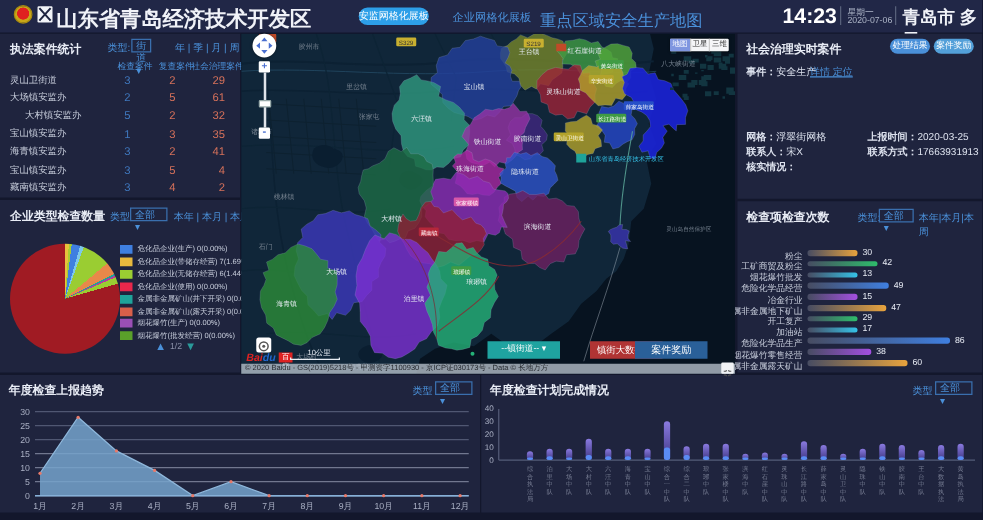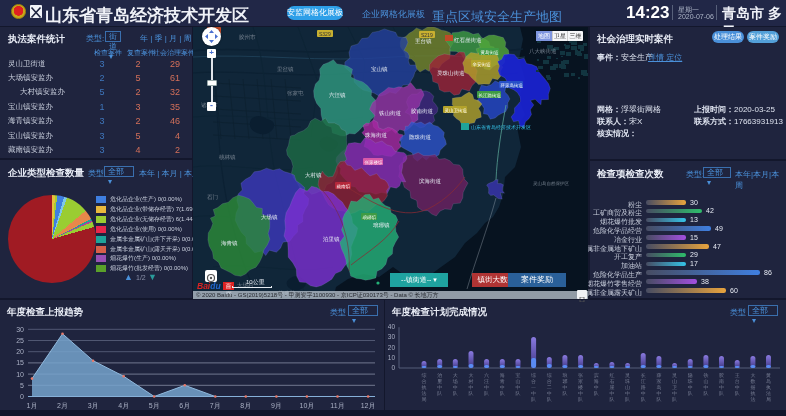--- a/index.html
+++ b/index.html
@@ -52,21 +52,21 @@
 <div class="abs" style="left:92px;top:87.3px;width:20px;text-align:center;font-size:9px;color:#3f77bd">5</div>
 <div class="abs" style="left:128px;top:87.3px;width:20px;text-align:center;font-size:9px;color:#d4705a">2</div>
 <div class="abs" style="left:156px;top:87.3px;width:24px;text-align:right;font-size:9px;color:#d4705a">32</div>
 <div class="abs" style="left:8px;top:101.7px;font-size:7.5px;color:#c9cfdd">宝山镇安监办</div>
 <div class="abs" style="left:92px;top:101.7px;width:20px;text-align:center;font-size:9px;color:#3f77bd">1</div>
 <div class="abs" style="left:128px;top:101.7px;width:20px;text-align:center;font-size:9px;color:#d4705a">3</div>
 <div class="abs" style="left:156px;top:101.7px;width:24px;text-align:right;font-size:9px;color:#d4705a">35</div>
 <div class="abs" style="left:8px;top:116.1px;font-size:7.5px;color:#c9cfdd">海青镇安监办</div>
 <div class="abs" style="left:92px;top:116.1px;width:20px;text-align:center;font-size:9px;color:#3f77bd">3</div>
 <div class="abs" style="left:128px;top:116.1px;width:20px;text-align:center;font-size:9px;color:#d4705a">2</div>
-<div class="abs" style="left:156px;top:116.1px;width:24px;text-align:right;font-size:9px;color:#d4705a">46</div>
+<div class="abs" style="left:156px;top:116.1px;width:24px;text-align:right;font-size:9px;color:#d4705a">41</div>
 <div class="abs" style="left:8px;top:130.5px;font-size:7.5px;color:#c9cfdd">宝山镇安监办</div>
 <div class="abs" style="left:92px;top:130.5px;width:20px;text-align:center;font-size:9px;color:#3f77bd">3</div>
 <div class="abs" style="left:128px;top:130.5px;width:20px;text-align:center;font-size:9px;color:#d4705a">5</div>
 <div class="abs" style="left:156px;top:130.5px;width:24px;text-align:right;font-size:9px;color:#d4705a">4</div>
 <div class="abs" style="left:8px;top:144.9px;font-size:7.5px;color:#c9cfdd">藏南镇安监办</div>
 <div class="abs" style="left:92px;top:144.9px;width:20px;text-align:center;font-size:9px;color:#3f77bd">3</div>
 <div class="abs" style="left:128px;top:144.9px;width:20px;text-align:center;font-size:9px;color:#d4705a">4</div>
 <div class="abs" style="left:156px;top:144.9px;width:24px;text-align:right;font-size:9px;color:#d4705a">2</div>
 <div class="abs panel" style="left:0;top:160px;width:192px;height:138px"></div>
 <div class="abs ptitle" style="left:8px;top:167px">企业类型检查数量</div>

